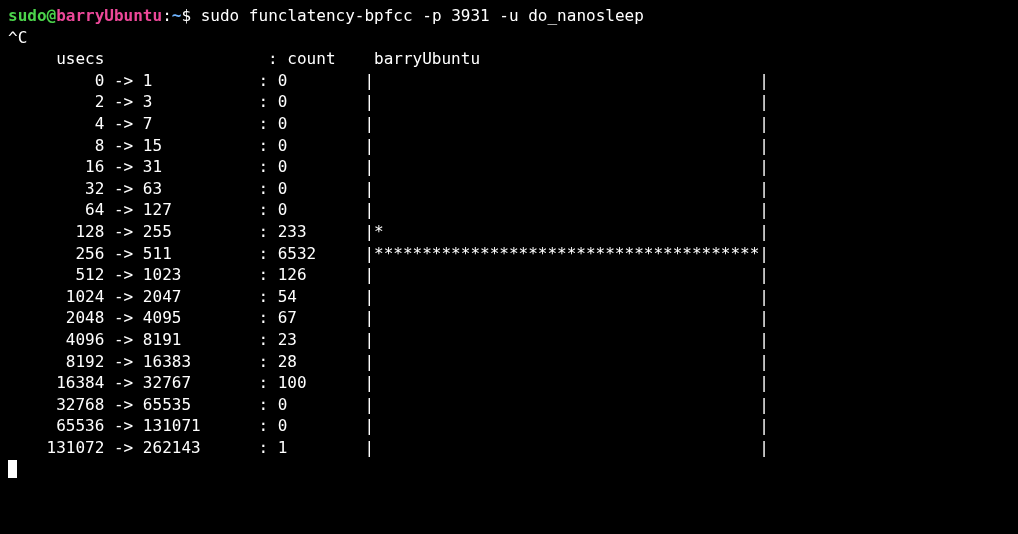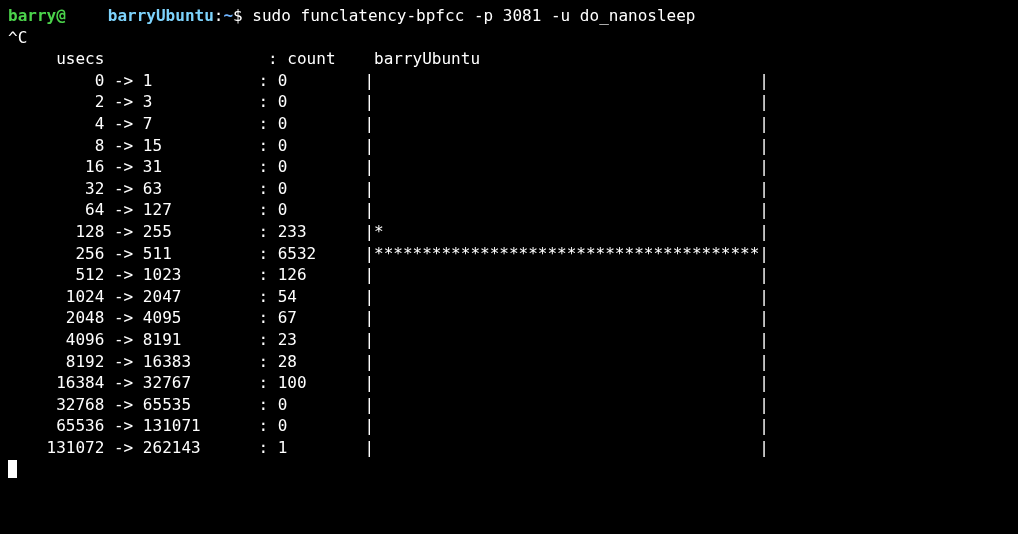--- a/index.html
+++ b/index.html
@@ -9,21 +9,21 @@
     color: #ffffff;
     font-family: "DejaVu Sans Mono", "Liberation Mono", Consolas, monospace;
     font-size: 16px;
     line-height: 1.35;
     width: 1018px;
     height: 534px;
     box-sizing: border-box;
     overflow: hidden;
   }
   .prompt-user { color: #4bd34b; font-weight: bold; }
-  .prompt-host { color: #7dd3fc; font-weight: bold; margin-left: 42px; }
+  .prompt-host { color: #ec4899; font-weight: bold; }
   .prompt-path { color: #6fb4ff; font-weight: bold; }
   .prompt-sym  { color: #ffffff; }
   .cmd         { color: #ffffff; }
   pre {
     margin: 0;
     font-family: inherit;
     white-space: pre;
   }
   .caret {
     display: inline-block;
@@ -31,21 +31,21 @@
     height: 18px;
     background: #ffffff;
     vertical-align: text-bottom;
   }
 </style>
 </head>
 <body>
 
 <div>
   <div>
-    <span class="prompt-user">barry</span><span class="prompt-user">@</span><span class="prompt-host">barryUbuntu</span><span class="prompt-sym">:</span><span class="prompt-path">~</span><span class="prompt-sym">$</span><span class="cmd"> </span><span class="cmd">sudo funclatency-bpfcc -p 3081 -u do_nanosleep</span>
+    <span class="prompt-user">sudo</span><span class="prompt-user">@</span><span class="prompt-host">barryUbuntu</span><span class="prompt-sym">:</span><span class="prompt-path">~</span><span class="prompt-sym">$</span><span class="cmd"> </span><span class="cmd">sudo funclatency-bpfcc -p 3931 -u do_nanosleep</span>
   </div>
   <div>^C</div>
 
   <pre id="hist-header">     usecs                 : count    barryUbuntu</pre>
   <pre id="hist-body">         0 -&gt; 1           : 0        |                                        |
          2 -&gt; 3           : 0        |                                        |
          4 -&gt; 7           : 0        |                                        |
          8 -&gt; 15          : 0        |                                        |
         16 -&gt; 31          : 0        |                                        |
         32 -&gt; 63          : 0        |                                        |

